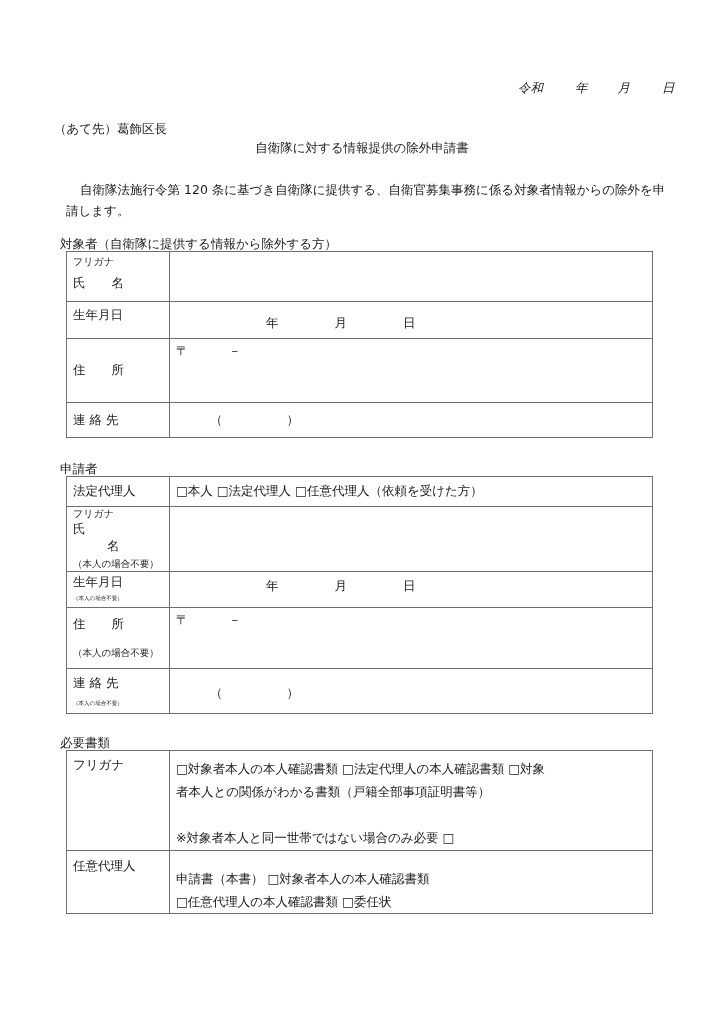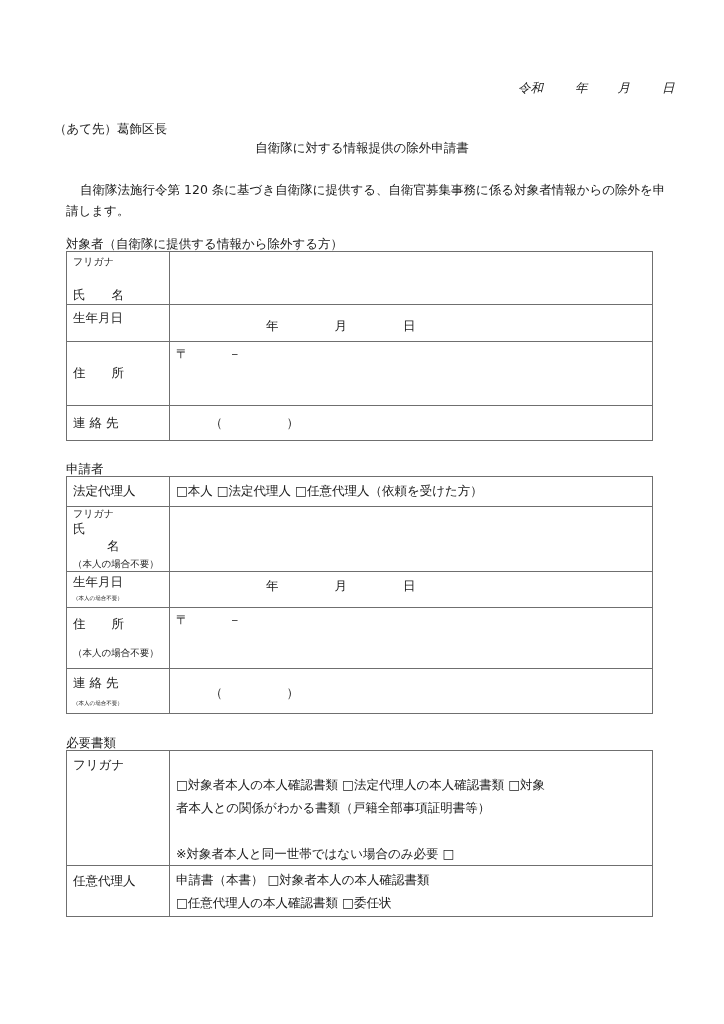--- a/index.html
+++ b/index.html
@@ -7,21 +7,21 @@
     width: 724px; height: 1024px; position: relative; overflow: hidden;
     font-family: "DejaVu Sans", "Liberation Sans", sans-serif;
     color: #1a1a1a; font-size: 12.5px;
   }
   .abs { position: absolute; white-space: nowrap; }
   #date-line { top: 80px; left: 518px; font-style: italic; }
   #date-line span { display: inline-block; }
   #addressee { top: 121px; left: 54px; }
   #doc-title { top: 140px; left: 0; width: 724px; text-align: center; }
   #body-para { top: 179px; left: 66px; width: 600px; white-space: normal; line-height: 21px; text-indent: 14px; }
-  .section-heading { position: absolute; left: 66px; font-size: 12.5px; }
+  .section-heading { position: absolute; left: 60px; font-size: 12.5px; }
   table.form {
     position: absolute; left: 66px; width: 587px;
     border-collapse: collapse; table-layout: fixed;
   }
   table.form td { border: 1px solid #6f6f6f; padding: 0 0 0 6px; vertical-align: top; }
   table.form td.label { width: 96px; }
   .furigana { font-size: 10px; display: block; margin-top: 3px; font-family: Liberation Serif, serif; }
   .small-note { font-size: 9.5px; display: block; }
   .tiny-note { font-size: 5.5px; display: block; }
   .date-row span { display: inline-block; }
@@ -39,21 +39,21 @@
 <div class="abs" id="addressee">（あて先）葛飾区長</div>
 <div class="abs" id="doc-title">自衛隊に対する情報提供の除外申請書</div>
 <div class="abs" id="body-para">自衛隊法施行令第 120 条に基づき自衛隊に提供する、自衛官募集事務に係る対象者情報からの除外を申請します。</div>
 
 <div class="section-heading" style="top:236px">対象者（自衛隊に提供する情報から除外する方）</div>
 <table class="form" style="top:251px">
   <tbody>
       <tr style="height:50px">
     <td class="label">
       <span class="furigana">フリガナ</span>
-      <span style="display:block;margin-top:18px">
+      <span style="display:block;margin-top:6px">
         <span>氏</span>
         <span style="margin-left:22px">名</span>
       </span>
     </td>
     <td></td>
   </tr>
   <tr style="height:37px">
     <td class="label" style="padding-top:5px">生年月日</td>
     <td>
       <div class="date-row" style="margin-top:13px;margin-left:90px">
@@ -142,28 +142,28 @@
     </td>
   </tr>
 </tbody>
   </table>
 
 <div class="section-heading" style="top:735px">必要書類</div>
 <table class="form" style="top:750px">
   <tbody>
   <tr style="height:100px">
     <td class="label" style="padding-top:6px">フリガナ</td>
-    <td style="padding-top:22px;line-height:23px">
+    <td style="padding-top:6px;line-height:23px">
       <div>□対象者本人の本人確認書類 □法定代理人の本人確認書類 □対象</div>
       <div>者本人との関係がわかる書類（戸籍全部事項証明書等）</div>
       <div style="height:23px"></div>
       <div>※対象者本人と同一世帯ではない場合のみ必要 □</div>
     </td>
   </tr>
   <tr style="height:51px">
     <td class="label" style="padding-top:7px">任意代理人</td>
-    <td style="padding-top:2px;line-height:23px">
+    <td style="padding-top:16px;line-height:23px">
       <div>申請書（本書） □対象者本人の本人確認書類</div>
       <div>□任意代理人の本人確認書類 □委任状</div>
     </td>
   </tr>
 </tbody>
   </table>
 
 </body></html>

